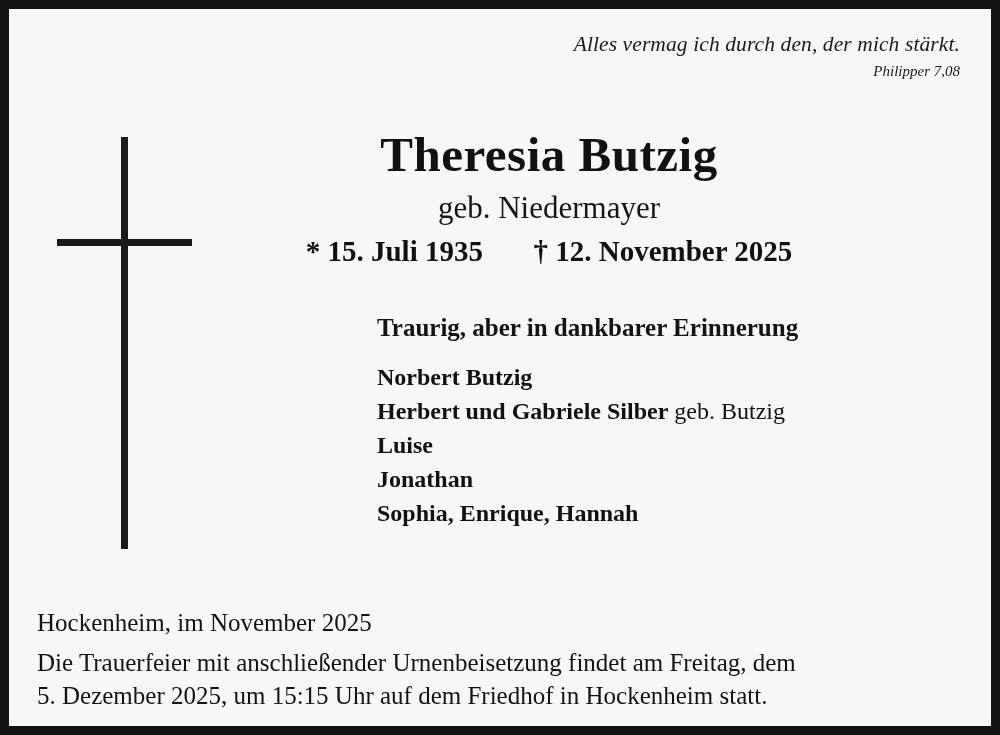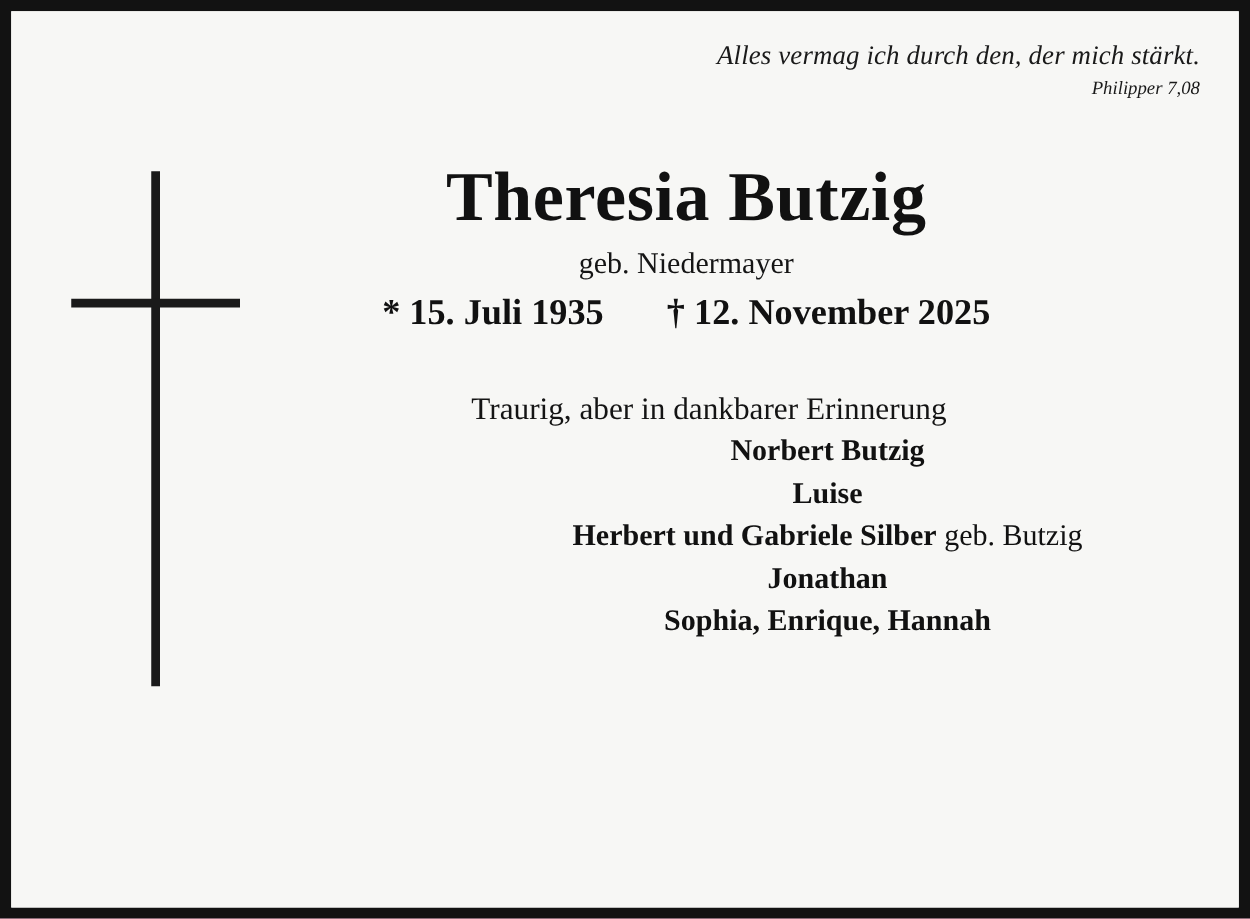--- a/index.html
+++ b/index.html
@@ -8,21 +8,21 @@
     background: #ffffff;
   }
   body {
     font-family: "Liberation Serif", serif;
     color: #111111;
   }
   .page {
     position: relative;
     width: 1000px;
     height: 735px;
-    background: #be185d;
+    background: #737373;
     box-sizing: border-box;
     overflow: hidden;
   }
   
   .frame {
     position: absolute;
     left: 0;
     top: 0;
     width: 1000px;
     height: 735px;
@@ -88,28 +88,28 @@
 
   
   .name-block {
     position: absolute;
     left: 190px;
     top: 120px;
     width: 700px;
     text-align: center;
   }
   .deceased-name {
-    font-size: 56px;
+    font-size: 49px;
     font-weight: bold;
     letter-spacing: 0.5px;
     line-height: 1.05;
     color: #111111;
   }
   .maiden-name {
-    font-size: 24px;
+    font-size: 31px;
     margin-top: 10px;
     color: #151515;
   }
   .dates {
     margin-top: 9px;
     font-size: 29px;
     font-weight: bold;
     color: #111111;
   }
   .dates .sep {
@@ -121,23 +121,24 @@
   .mourn {
     position: absolute;
     left: 368px;
     top: 303px;
     width: 570px;
   }
   .mourn-line {
     font-size: 25px;
     line-height: 1.28;
     color: #141414;
+    font-weight: bold;
   }
   .survivors {
-    text-align: center;
+    margin-top: 16px;
   }
   .survivor {
     font-size: 24px;
     font-weight: bold;
     line-height: 1.42;
     color: #111111;
   }
   .survivor .normal {
     font-weight: normal;
   }
@@ -188,29 +189,34 @@
       </div>
     </div>
 
     <div class="mourn">
       <div class="mourn-line">Traurig, aber in dankbarer Erinnerung</div>
       <div class="survivors">
         <div class="survivor">
           <span>Norbert Butzig</span><span class="normal"></span>
         </div>
         <div class="survivor">
+          <span>Herbert und Gabriele Silber</span><span class="normal"> geb. Butzig</span>
+        </div>
+        <div class="survivor">
           <span>Luise</span><span class="normal"></span>
         </div>
         <div class="survivor">
-          <span>Herbert und Gabriele Silber</span><span class="normal"> geb. Butzig</span>
-        </div>
-        <div class="survivor">
           <span>Jonathan</span><span class="normal"></span>
         </div>
         <div class="survivor">
           <span>Sophia, Enrique, Hannah</span><span class="normal"></span>
         </div>
       </div>
     </div>
 
+    <div class="bottom">
+      <div class="place-line">Hockenheim, im November 2025</div>
+      <div class="service-line">Die Trauerfeier mit anschließender Urnenbeisetzung findet am Freitag, dem</div>
+      <div class="service-line" style="margin-top:0">5. Dezember 2025, um 15:15 Uhr auf dem Friedhof in Hockenheim statt.</div>
+    </div>
 
   </div>
 </div>
 
 </body></html>

